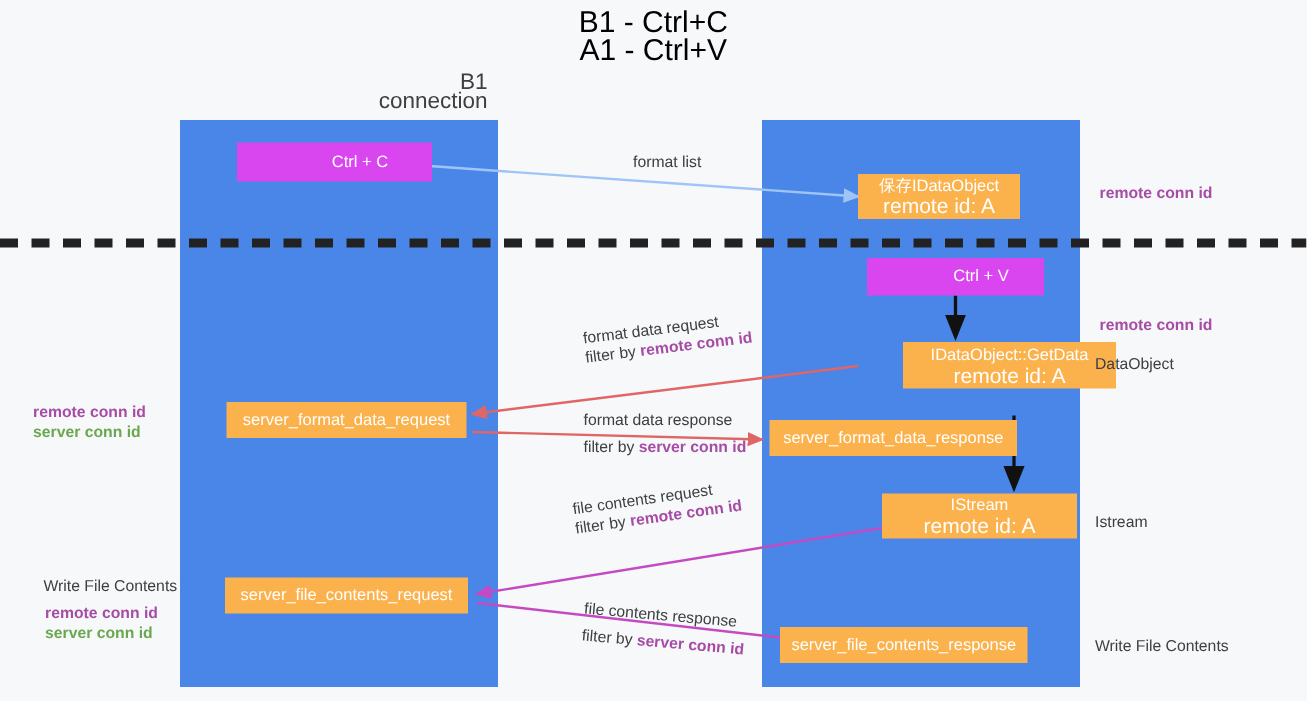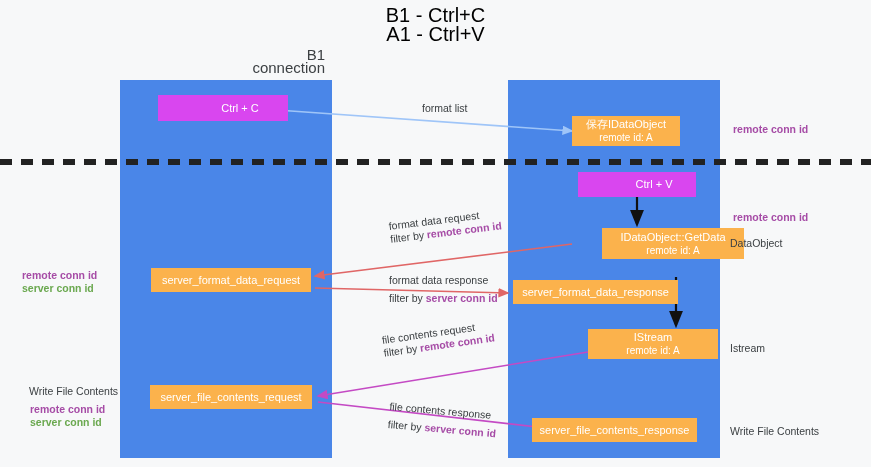--- a/index.html
+++ b/index.html
@@ -31,21 +31,21 @@
   
   .node{
     position:absolute;box-sizing:border-box;
     display:flex;flex-direction:column;align-items:center;justify-content:center;
     color:#ffffff;font-size:11px;line-height:13px;text-align:center;
     padding:2px 4px;
   }
   .node.green{background:#76c893;background:#7bd18f;}
   .node.green{background:#d946ef;padding-left:38px;}
   .node.orange{background:#f9ae4b;background:#fbb24c;}
-  .node .l2{font-size:10px;}
+  .node .l2{font-size:14px;}
 
   
   .side{position:absolute;font-size:10.5px;line-height:13px;}
   .side.plain{color:#3c4043;}
   .purple{color:#a64ca6;font-weight:bold;}
   .green-t{color:#6aa84f;font-weight:bold;}
   .right-plain{color:#3c4043;font-size:10.5px;line-height:13px;position:absolute;}
 
   
   .elabel{
@@ -136,21 +136,21 @@
 
   <div class="node orange" style="left:588px;top:329px;width:130px;height:30px;">
     <div>IStream</div>
     <div class="l2">remote id: A</div>
   </div>
 
   <div class="node orange" style="left:150px;top:385px;width:162px;height:24px;">
     <div>server_file_contents_request</div>
   </div>
 
-  <div class="node orange" style="left:532px;top:418px;width:165px;height:24px;">
+  <div class="node orange" style="left:520px;top:418px;width:165px;height:24px;">
     <div>server_file_contents_response</div>
   </div>
 
   <div class="elabel" style="left:399px;top:102px;margin-left:23px;">
     <div>format list</div>
   </div>
 
   <div class="elabel" style="left:388px;top:220px;transform:rotate(-7deg);">
     <div>format data request</div>
     <div><span>filter by </span><span class="hl purple">remote conn id</span></div>

